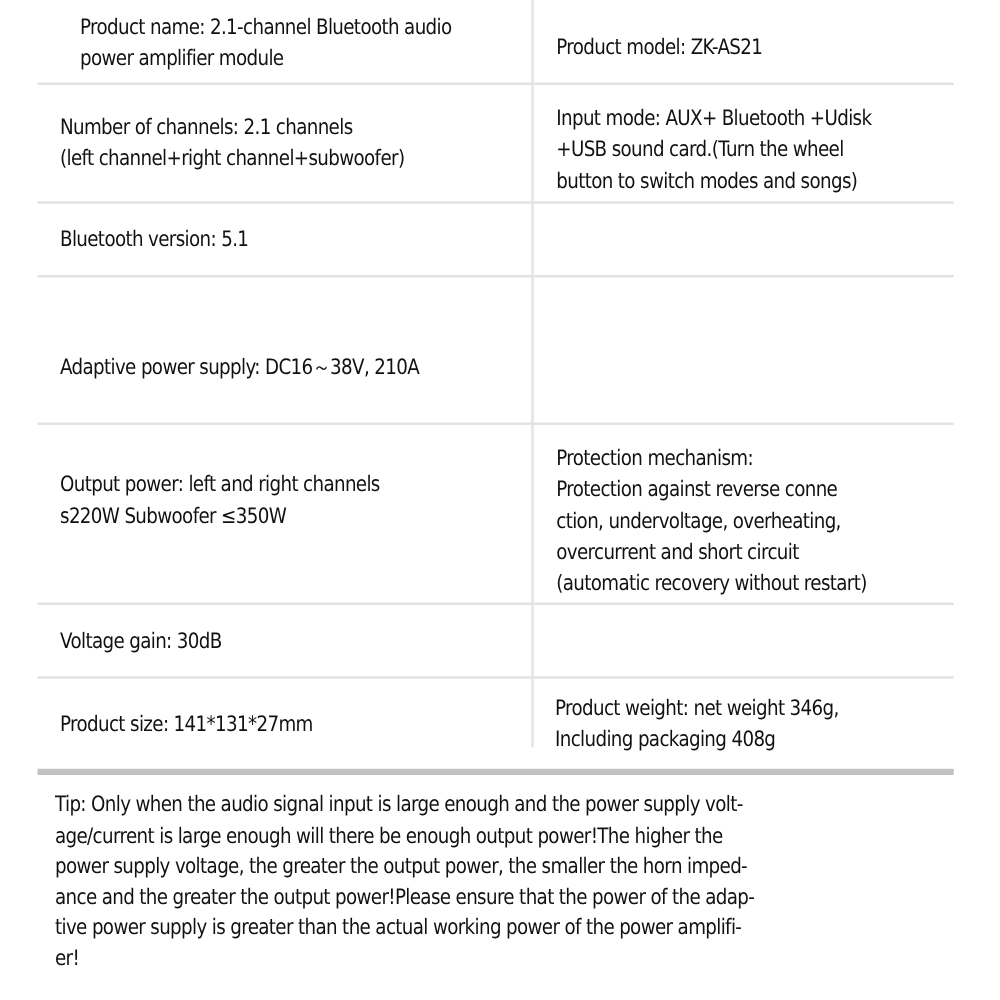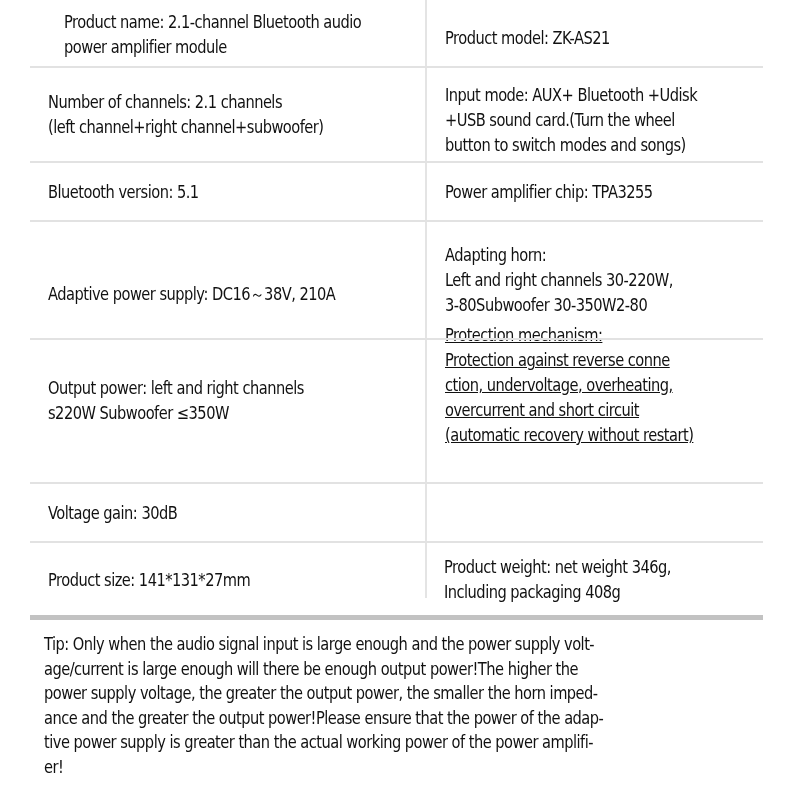--- a/index.html
+++ b/index.html
@@ -64,29 +64,21 @@
   </div>
 
   <div class="cell" style="left:415px; top:10px; height:56px;">
     <span class="txt">Product model: ZK-AS21</span>
   </div>
   <div class="cell" style="left:415px; top:68px; height:104px;">
     <span class="txt">Input mode: AUX+ Bluetooth +Udisk
 +USB sound card.(Turn the wheel
 button to switch modes and songs)</span>
   </div>
-  <div class="cell" style="left:415px; top:163px; height:58px;">
-    <span class="txt">Power amplifier chip: TPA3255</span>
-  </div>
-  <div class="cell" style="left:415px; top:222px; height:117px;">
-    <span class="txt">Adapting horn:
-Left and right channels 30-220W,
-3-80Subwoofer 30-350W2-80</span>
-  </div>
-  <div class="cell" style="left:415px; top:320px; height:131px;text-decoration:underline;">
+  <div class="cell" style="left:415px; top:352px; height:131px;">
     <span class="txt">Protection mechanism:
 Protection against reverse conne
 ction, undervoltage, overheating,
 overcurrent and short circuit
 (automatic recovery without restart)</span>
   </div>
   <div class="cell" style="left:414px; top:543px; height:74px;">
     <span class="txt">Product weight: net weight 346g,
 Including packaging 408g</span>
   </div>

